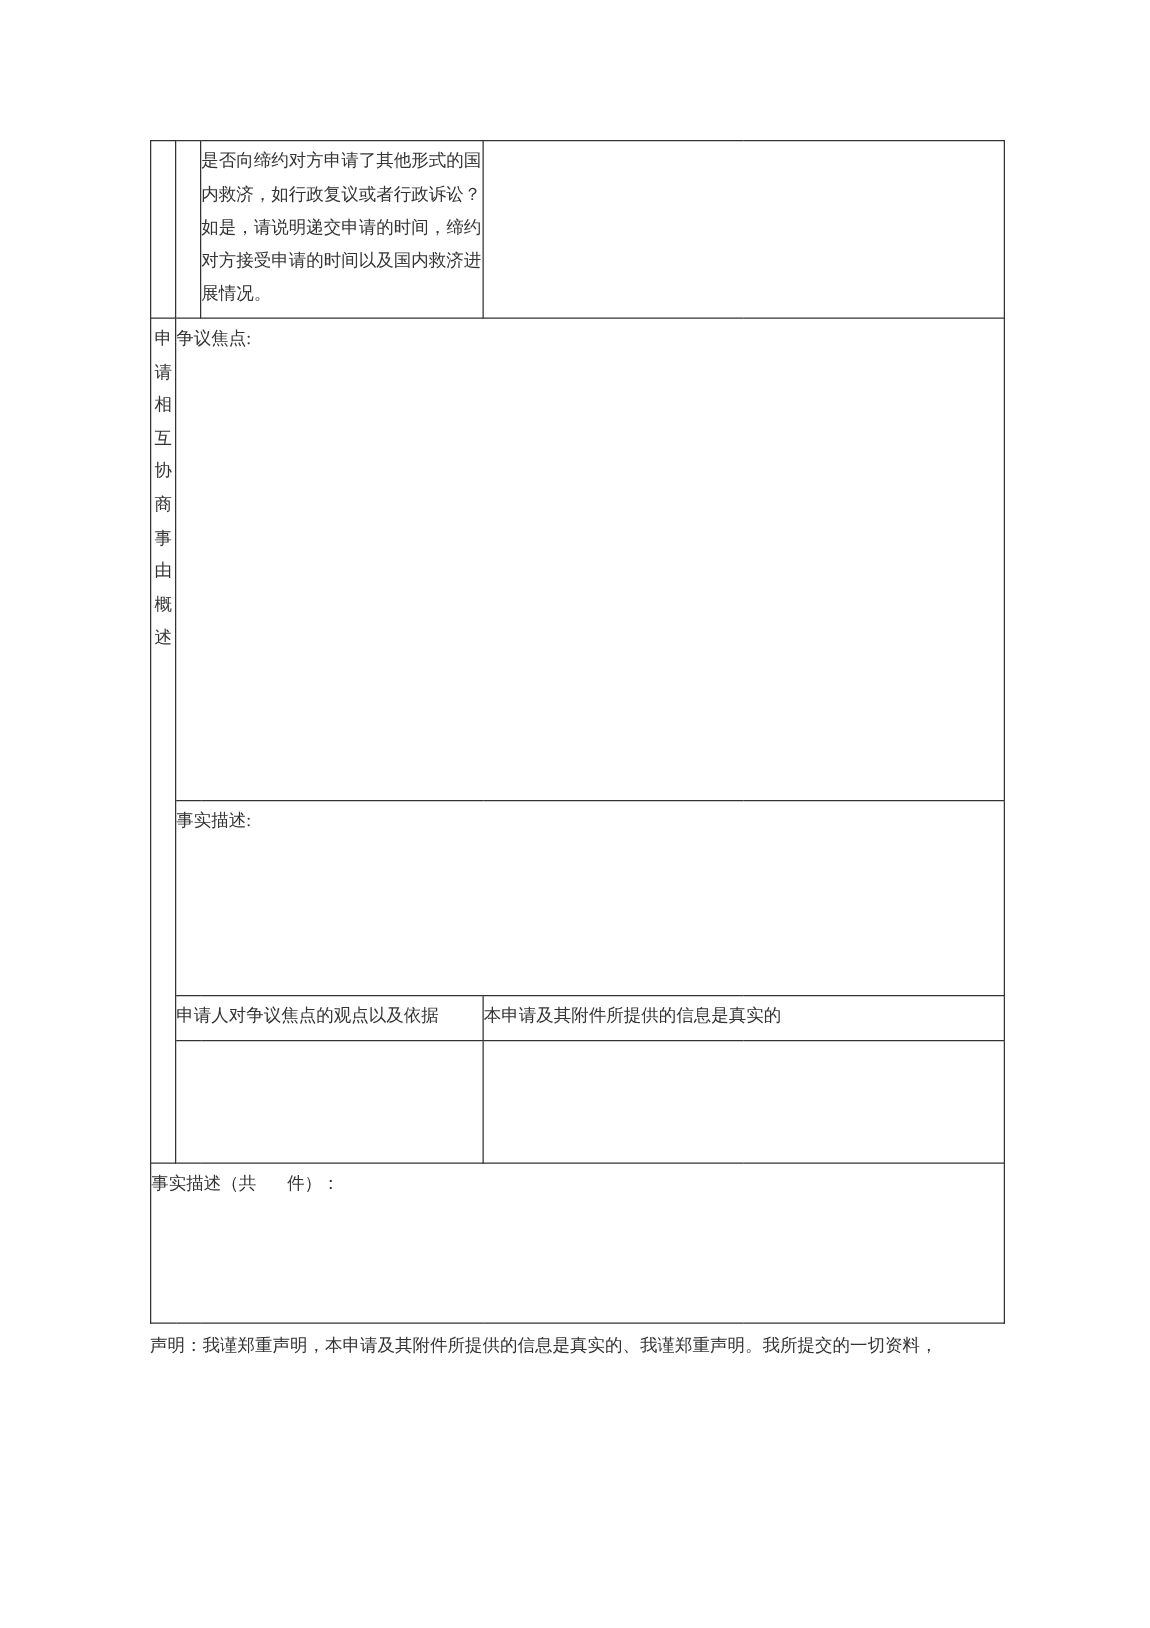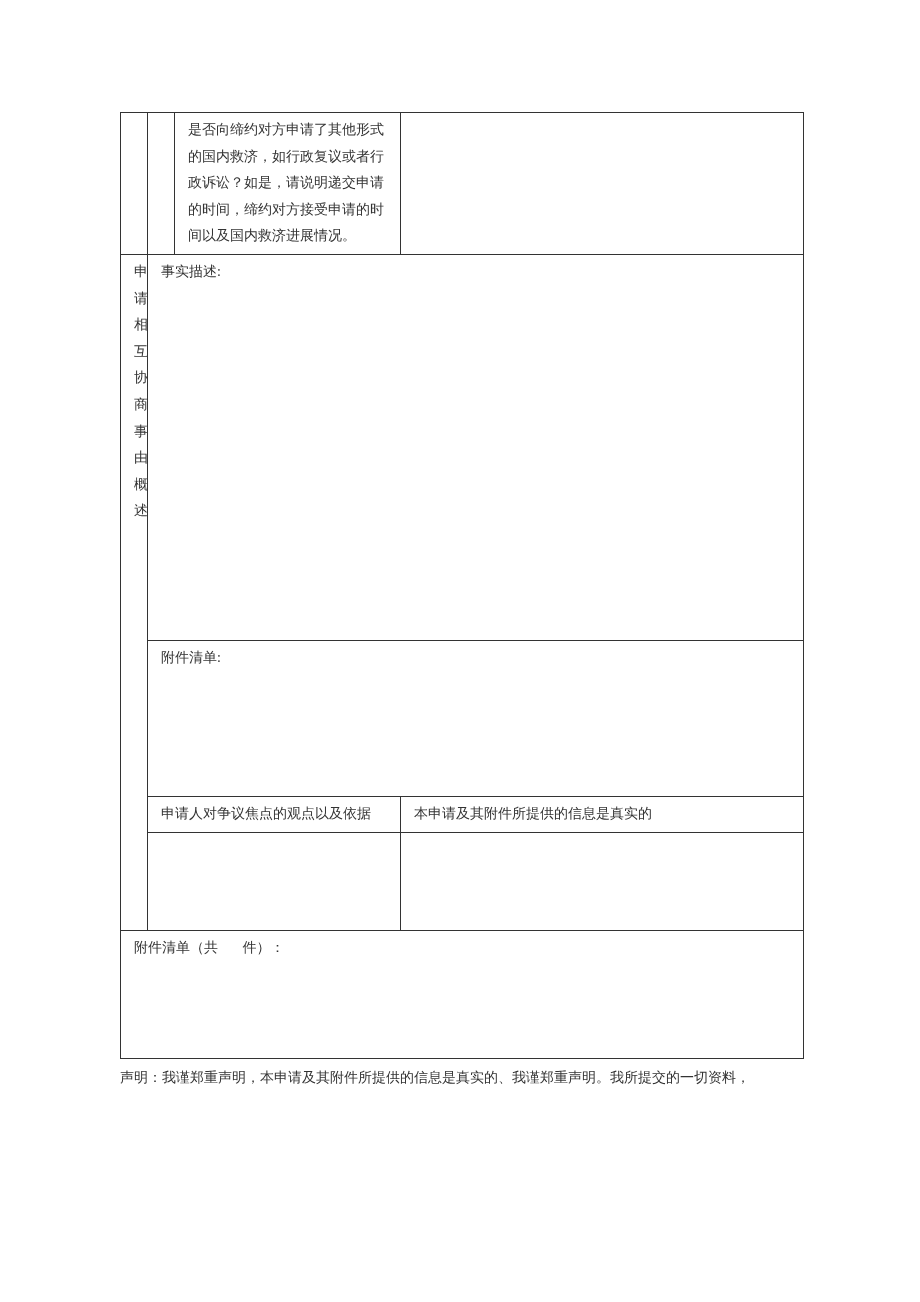--- a/index.html
+++ b/index.html
@@ -17,21 +17,21 @@
       padding: 112px 116px 0 120px;
     }
     .form-table {
       border-collapse: collapse;
       width: 100%;
       table-layout: fixed;
     }
     .form-table td {
       border: 1px solid #333;
       vertical-align: top;
-      padding: 4px 13px;
+      padding: 4px 0;
       line-height: 1.9;
     }
     .col-narrow {
       width: 20px;
       padding: 0;
     }
     .col-label-v {
       width: 38px;
       padding: 60px 2px 2px 2px;
       line-height: 1.6;
@@ -97,37 +97,37 @@
       <span>
             <span>事</span> 
             <span>由</span>
           </span>
       <span>
             <span>概</span> 
             <span>述</span>
           </span>
     </td>
     <td colspan="4">
-      <span>事实描述:</span>
+      <span>争议焦点:</span>
     </td>
   </tr>
   <tr class="row-dispute">
     <td colspan="4">
-      <span>附件清单:</span>
+      <span>事实描述:</span>
     </td>
   </tr>
   <tr class="row-views-header">
     <td colspan="2" class="half-col">申请人对争议焦点的观点以及依据</td>
     <td colspan="2" class="half-col">本申请及其附件所提供的信息是真实的</td>
   </tr>
   <tr class="row-views-body">
     <td colspan="2" class="half-col"></td>
     <td colspan="2" class="half-col"></td>
   </tr>
   <tr class="row-attachments">
     <td colspan="5">
-      <span>附件清单（共</span>&nbsp;&nbsp;&nbsp;&nbsp;&nbsp;&nbsp;&nbsp;<span>件）：</span>
+      <span>事实描述（共</span>&nbsp;&nbsp;&nbsp;&nbsp;&nbsp;&nbsp;&nbsp;<span>件）：</span>
     </td>
   </tr>
 </tbody>
   </table>
 
 <div class="declaration">声明：我谨郑重声明，本申请及其附件所提供的信息是真实的、我谨郑重声明。我所提交的一切资料，</div>
 
 </body></html>

